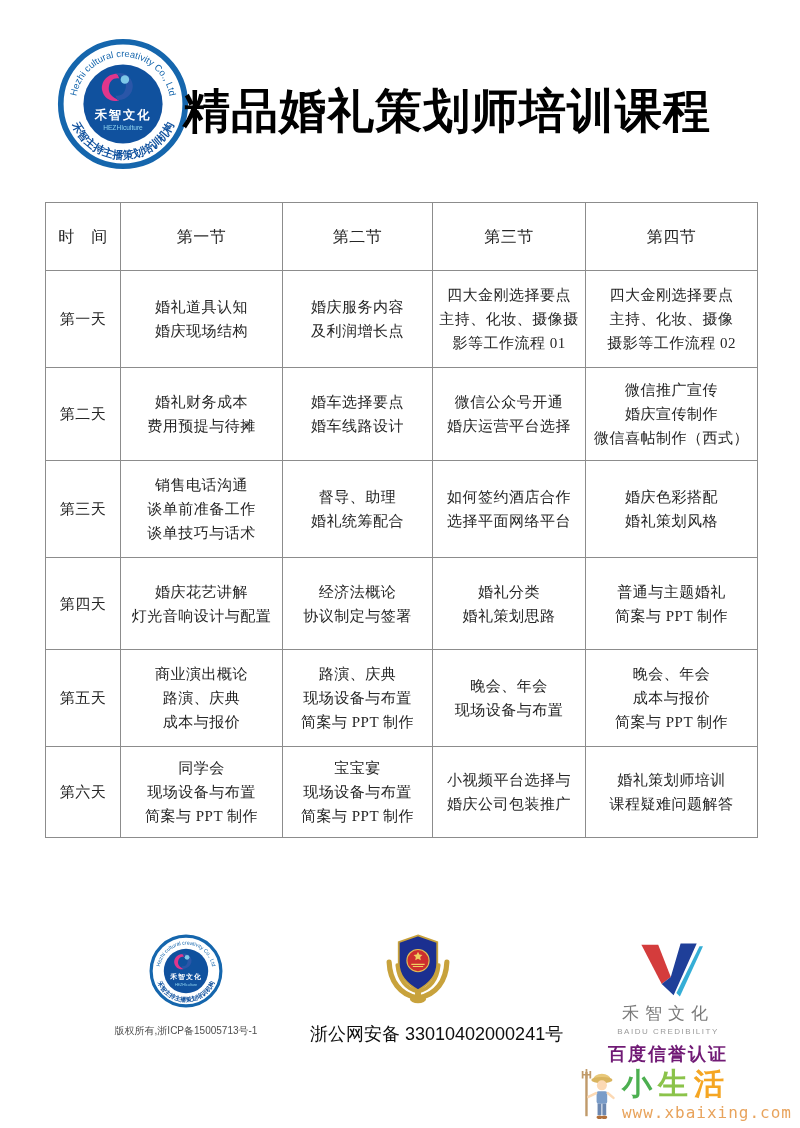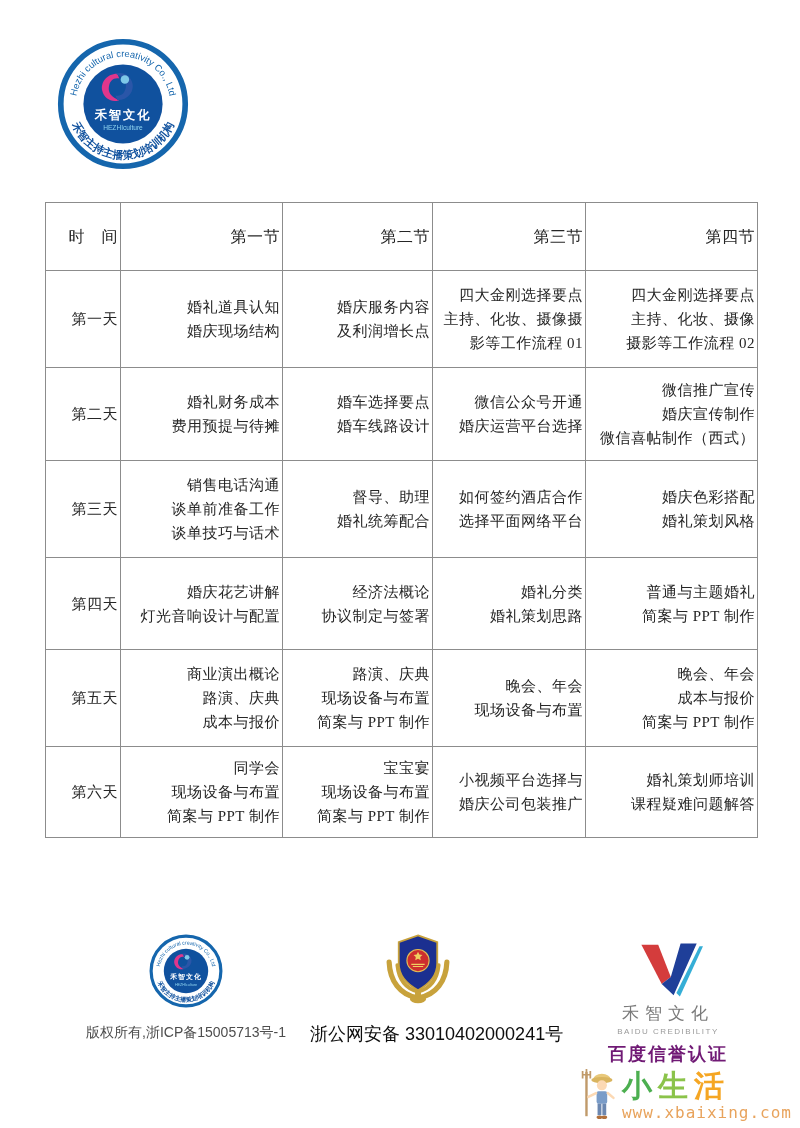--- a/index.html
+++ b/index.html
@@ -34,31 +34,31 @@
   .page-title{position:absolute;left:183px;top:80px;width:580px;
               font-size:47px;font-weight:bold;color:#000;
               letter-spacing:1px;white-space:nowrap;
               font-family:"Liberation Serif",serif;}
 
   
   table.course{position:absolute;left:45px;top:202px;width:712px;
                border-collapse:collapse;table-layout:fixed;}
   table.course th,table.course td{
       border:1px solid var(--table-line);
-      text-align:right;vertical-align:middle;
+      text-align:center;vertical-align:middle;
       font-weight:normal;color:var(--text-dark);
       font-size:15px;line-height:1.6;letter-spacing:0.5px;
       white-space:pre-line;padding:4px 2px;}
   table.course th{font-size:16px;}
   td.day{font-size:16px;letter-spacing:1px;}
 
   
   .footer-left{position:absolute;left:66px;top:934px;width:240px;text-align:center;}
   .footer-left .logo-sm{width:74px;height:74px;}
-  .icp-text{margin-top:12px;font-size:14px;color:var(--icp-gray);
+  .icp-text{margin-top:12px;font-size:10px;color:var(--icp-gray);
             font-family:"Liberation Sans",sans-serif;white-space:nowrap;}
 
   .footer-center{position:absolute;left:310px;top:928px;width:216px;text-align:center;}
   .police-badge{width:74px;height:80px;}
   .police-text{margin-top:10px;font-size:18px;font-weight:normal;color:#0d0d0d;
                font-family:"Liberation Sans",sans-serif;white-space:nowrap;}
 
   .footer-right{position:absolute;left:578px;top:942px;width:180px;text-align:center;}
   .baidu-v{width:78px;height:56px;}
   .baidu-cn{font-size:17px;color:var(--baidu-gray);letter-spacing:6px;
@@ -66,21 +66,21 @@
   .baidu-en{font-size:8px;color:#9a9a9a;letter-spacing:1.5px;
             font-family:"Liberation Sans",sans-serif;margin-top:2px;white-space:nowrap;}
   .baidu-cert{font-size:18px;font-weight:bold;color:#701a75;letter-spacing:2px;
               font-family:"Liberation Sans",sans-serif;margin-top:6px;white-space:nowrap;}
 
   
   .watermark{position:absolute;right:8px;bottom:6px;display:flex;align-items:flex-end;}
   .wm-farmer{width:42px;height:54px;margin-right:2px;}
   .wm-text{display:flex;flex-direction:column;align-items:flex-start;}
   .wm-name{font-size:30px;font-weight:bold;letter-spacing:6px;line-height:1;
-           font-family:Liberation Serif, serif;}
+           font-family:Liberation Mono, monospace;}
   .wm-name .c0{color:var(--wm-c0);}
   .wm-name .c1{color:var(--wm-c1);}
   .wm-name .c2{color:var(--wm-c2);}
   .wm-url{font-size:16px;color:var(--wm-url);margin-top:2px;
           font-family:"DejaVu Sans Mono",monospace;letter-spacing:1px;}
 
   svg text{font-family:"Liberation Sans",sans-serif;}
 </style>
 </head>
 <body>
@@ -102,20 +102,21 @@
     </text>
     <g>
       <path d="M64,38 C52,38 46,48 48,56 C50,64 58,69 66,66 C58,63 54,58 55,52 C56,45 60,42 66,43 Z" fill="var(--logo-magenta)"></path>
       <path d="M64,66 C76,66 82,56 80,48 C78,40 70,35 62,38 C70,41 74,46 73,52 C72,59 68,62 62,61 Z" fill="#2a56a8"></path>
       <circle cx="72" cy="44" r="4.5" fill="var(--logo-cyan)"></circle>
     </g>
     <text x="70" y="86" text-anchor="middle" font-size="13" font-weight="bold" fill="#ffffff" letter-spacing="2">禾智文化</text>
     <text x="70" y="98" text-anchor="middle" font-size="7" fill="#8fd4f0">HEZHIculture</text>
   </svg>
 
+  <h1 class="page-title">精品婚礼策划师培训课程</h1>
 
   <table class="course">
     <colgroup>
       <col style="width:75px">
         <col style="width:162px">
         <col style="width:150px">
       <col style="width:153px">
         <col style="width:172px">
     </colgroup>
     <thead>

